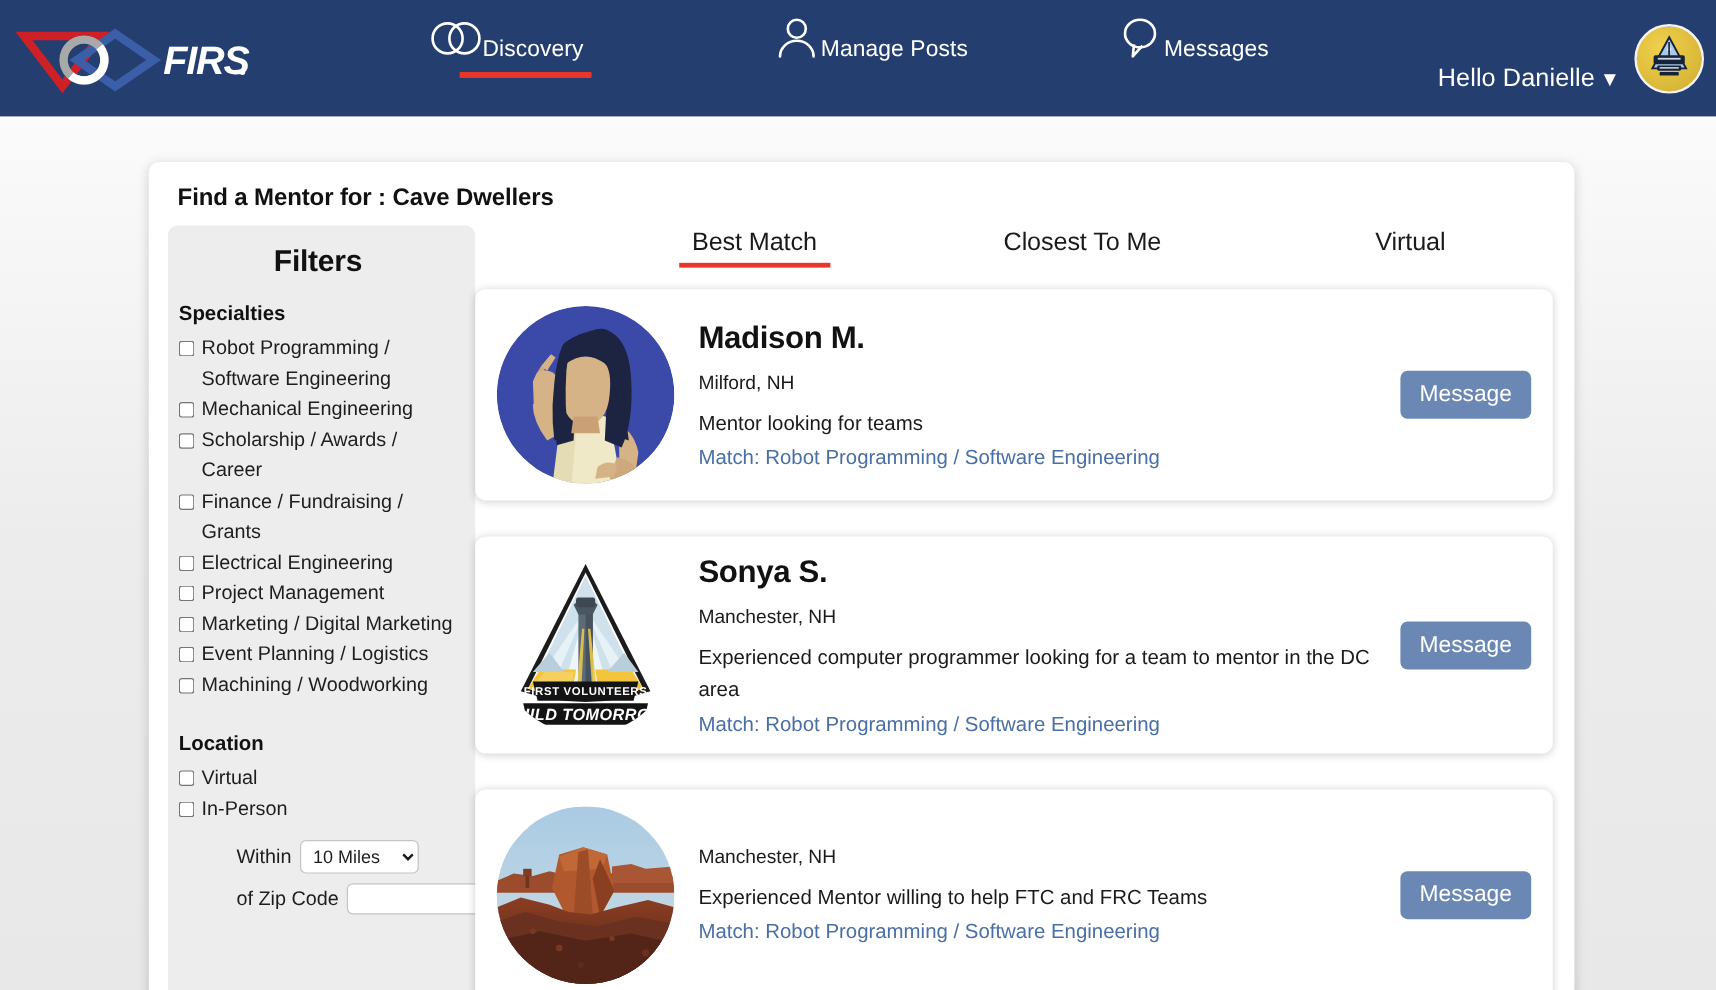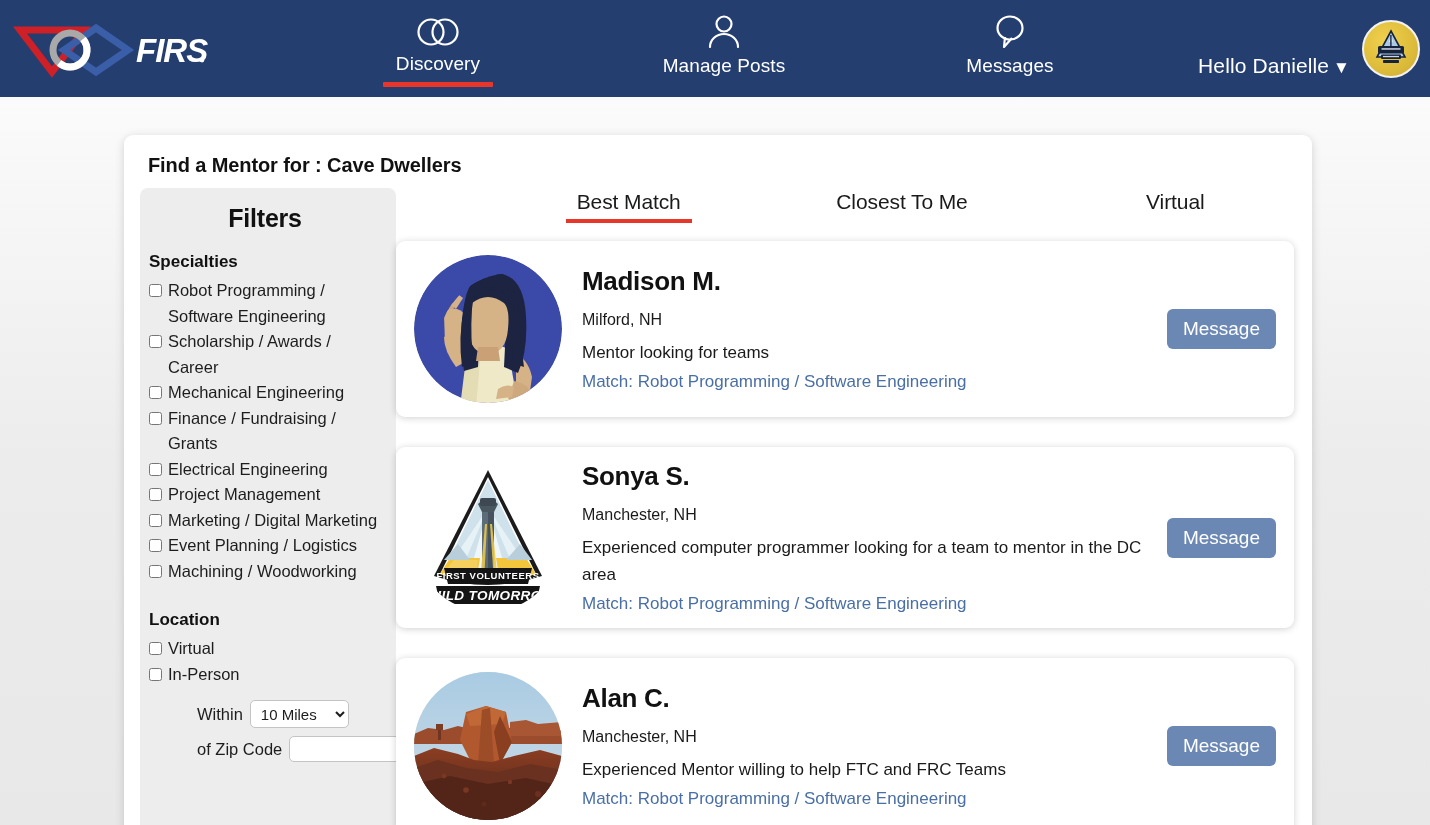--- a/index.html
+++ b/index.html
@@ -38,22 +38,22 @@
   .nav {
     flex: 1;
     display: flex;
     align-items: flex-start;
     height: 100%;
     padding-top: 11px;
   }
 
   .nav-item {
     display: flex;
-    flex-direction: column;
-    align-items: center;
+    flex-direction: row;
+    align-items: flex-end;
     color: #ffffff;
     cursor: pointer;
     position: relative;
     width: 160px;
   }
   .nav-item-discovery { margin-left: 58px; }
   .nav-item-manage { margin-left: 126px; }
   .nav-item-messages { margin-left: 126px; }
 
   .nav-icon {
@@ -406,25 +406,25 @@
       <div class="filters-title">Filters</div>
 
       <div class="filter-group-title">Specialties</div>
       <div class="filter-list">
         <label class="filter-row">
           <input type="checkbox" style="">
           <span class="filter-label">Robot Programming / Software Engineering</span>
         </label>
         <label class="filter-row">
           <input type="checkbox" style="">
+          <span class="filter-label">Mechanical Engineering</span>
+        </label>
+        <label class="filter-row">
+          <input type="checkbox" style="">
           <span class="filter-label">Scholarship / Awards / Career</span>
-        </label>
-        <label class="filter-row">
-          <input type="checkbox" style="">
-          <span class="filter-label">Mechanical Engineering</span>
         </label>
         <label class="filter-row">
           <input type="checkbox" style="">
           <span class="filter-label">Finance / Fundraising / Grants</span>
         </label>
         <label class="filter-row">
           <input type="checkbox" style="">
           <span class="filter-label">Electrical Engineering</span>
         </label>
         <label class="filter-row">
@@ -608,21 +608,20 @@
               <rect x="22" y="52" width="7" height="6" fill="#7d3d24"></rect>
 
               <circle cx="30" cy="104" r="2.4" fill="#7a3722"></circle>
               <circle cx="52" cy="118" r="2.8" fill="#7a3722"></circle>
               <circle cx="96" cy="110" r="2.2" fill="#7a3722"></circle>
               <circle cx="124" cy="122" r="3" fill="#6d3020"></circle>
               <circle cx="70" cy="132" r="2.6" fill="#5e2a1a"></circle>
             </svg>
           </div>
           <div class="mentor-info">
-            <div class="mentor-name">Alan C.</div>
             <div class="mentor-location">Manchester, NH</div>
             <div class="mentor-bio">Experienced Mentor willing to help FTC and FRC Teams</div>
             <div class="mentor-match">Match: Robot Programming / Software Engineering</div>
           </div>
           <button class="message-btn">Message</button>
         </div>
 
       </div>
     </section>
   </div>

